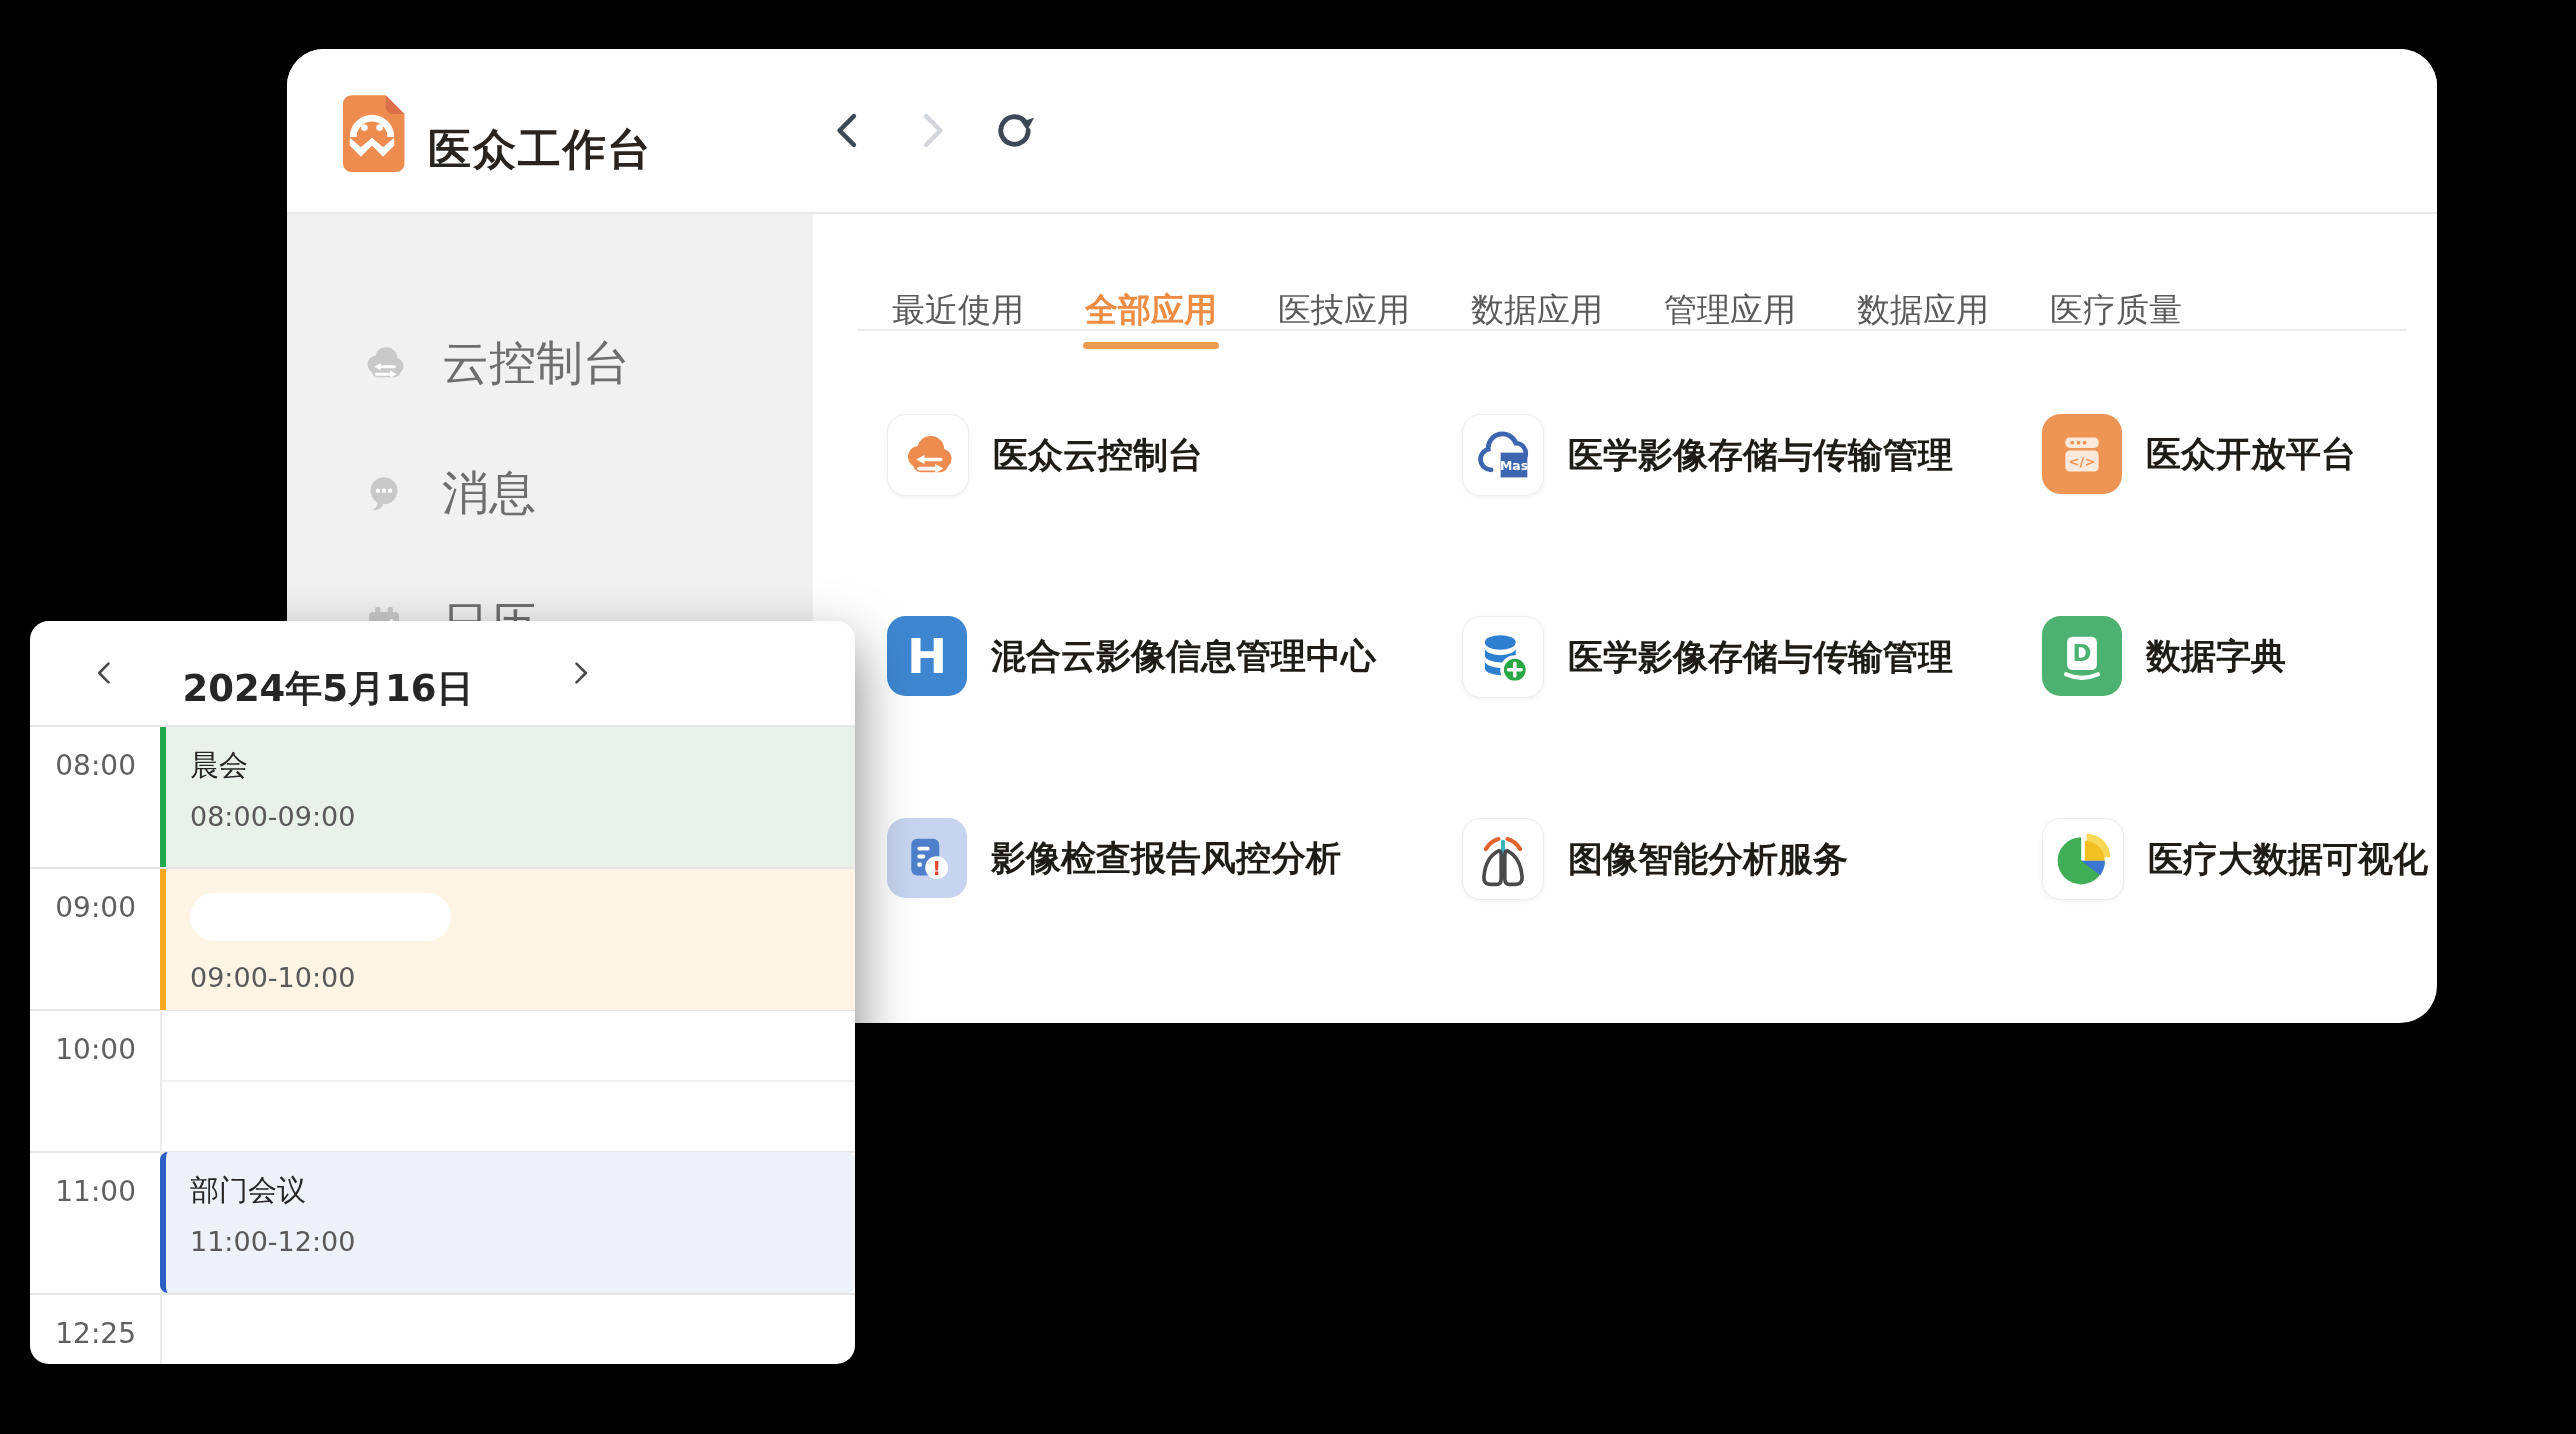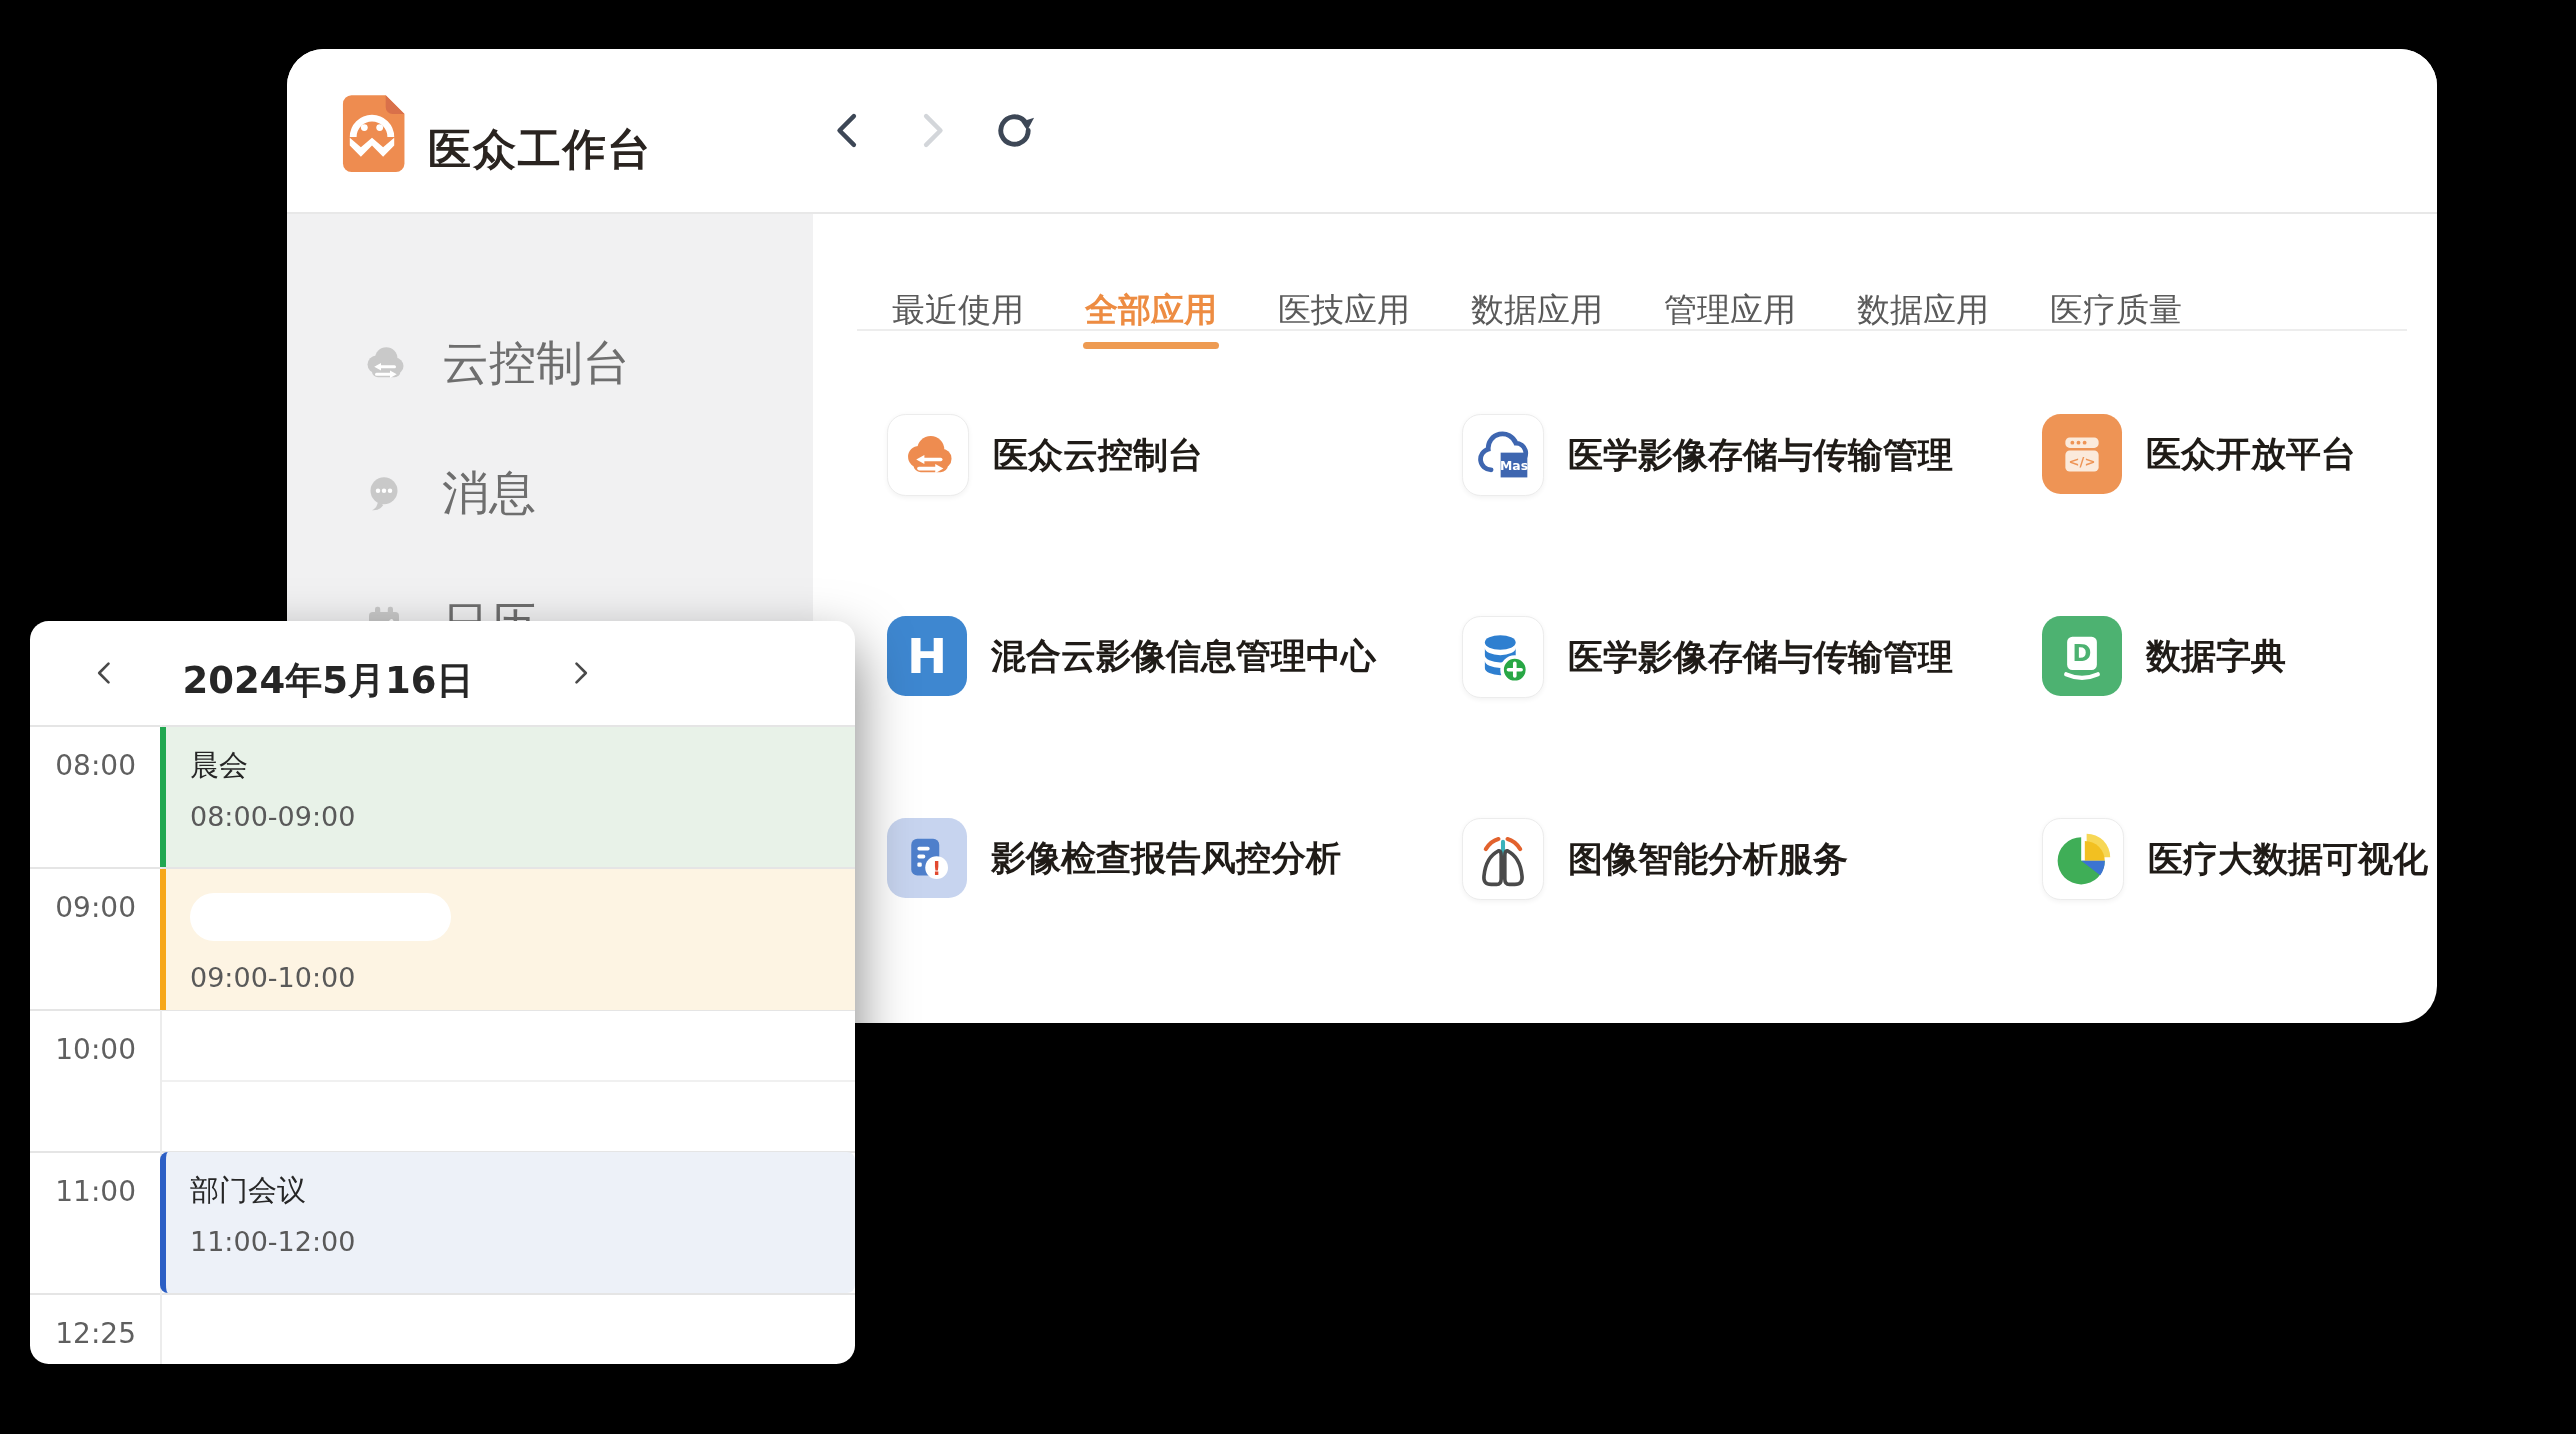--- a/index.html
+++ b/index.html
@@ -39,21 +39,21 @@
   .app-icon.tile-green{background:#4DB271;}
   .app-icon.tile-peri{background:#C7D4EF;}
   .app-label{font-size:35px;font-weight:600;color:#1f1b17;white-space:nowrap;}
   .tile-letter{font-size:48px;font-weight:700;color:#fff;}
 
   
   .calendar{position:absolute;left:30px;top:621px;width:825px;height:743px;background:#fff;
             border-radius:18.6px;box-shadow:0 24px 56px rgba(0,0,0,.5);overflow:hidden;}
   .cal-header{position:absolute;left:0;top:0;width:100%;height:104px;}
   .cal-chevron{position:absolute;top:0;width:67px;height:104px;display:flex;align-items:center;justify-content:center;cursor:pointer;}
-  .cal-date{position:absolute;left:112px;top:8px;width:372px;height:104px;display:flex;align-items:center;justify-content:center;
+  .cal-date{position:absolute;left:112px;top:16px;width:372px;height:104px;display:flex;align-items:center;justify-content:center;
             font-size:37px;font-weight:600;color:#262626;}
   .hour-line{position:absolute;left:0;width:100%;height:1.9px;background:#e5e5e5;}
   .half-line{position:absolute;left:130px;right:0;height:1.9px;background:#f0f0f0;}
   .time-col-divider{position:absolute;left:130px;top:104px;bottom:0;width:1.9px;background:#ececec;}
   .time-label{position:absolute;left:0;width:106px;text-align:right;font-size:28px;color:#5f5f5f;}
   .cal-event{position:absolute;left:130px;right:0;padding:18.6px 0 0 24px;box-sizing:border-box;}
   .cal-event .ev-title{font-size:29px;font-weight:500;color:#262626;}
   .cal-event .ev-time{font-size:27px;color:#595959;margin-top:15px;}
   .ev-green{background:#E8F2E8;border-left:6.5px solid #21A750;}
   .ev-orange{background:#FDF4E3;border-left:6.5px solid #F6A71B;}

